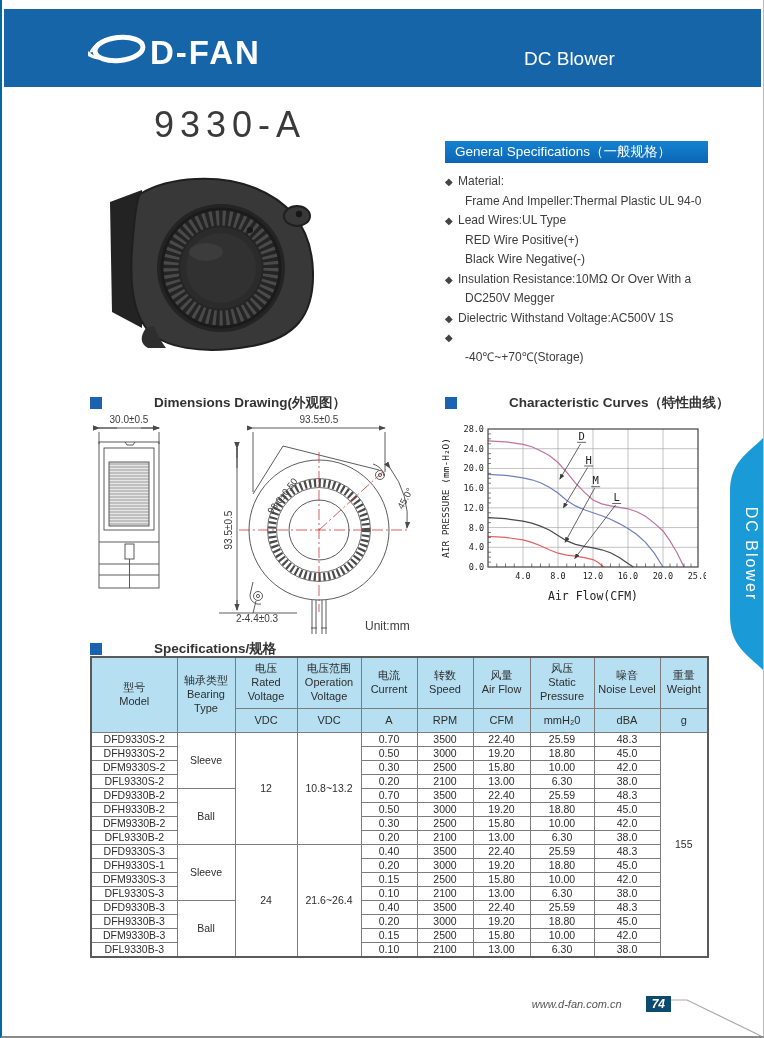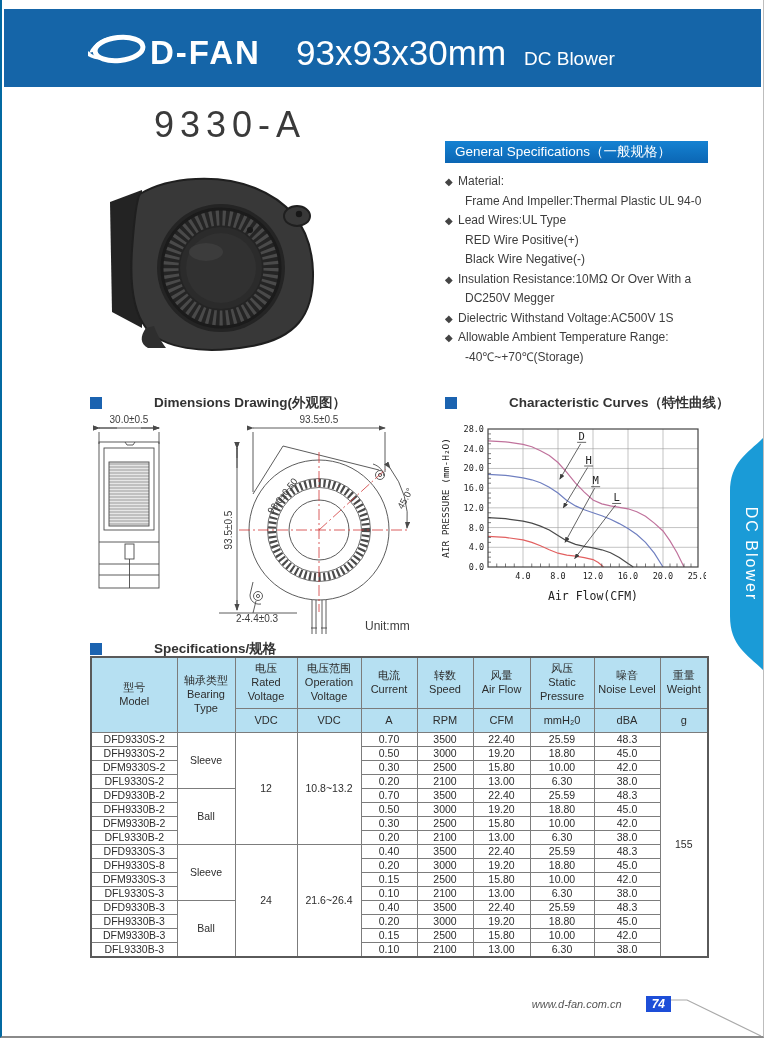--- a/index.html
+++ b/index.html
@@ -34,37 +34,36 @@
              border:2px solid #5a5a5a;table-layout:fixed;}
   table.spec th,table.spec td{border:1px solid #7c7c7c;text-align:center;padding:0 2px;
              font-weight:normal;color:#2d2d2d;overflow:hidden;}
   table.spec th{background:#b6e0f2;font-size:11px;white-space:pre-line;line-height:1.25;}
   tr.h1 th{height:50px;}
   tr.h2 th{height:23px;}
   table.spec td{font-size:10.5px;height:13px;line-height:13px;background:#fff;}
   td.model{text-align:left;padding-left:7px;margin-left:11px;}
   .footer{position:absolute;right:92px;bottom:24px;display:flex;align-items:center;gap:24px;font-style:italic;}
   .site{font-size:11px;color:#555;}
-  .pagenum{background:#1d4ed8;color:#fff;font-size:12px;font-weight:bold;
+  .pagenum{background:#0c4a6e;color:#fff;font-size:12px;font-weight:bold;
            padding:0 6px;height:16px;line-height:16px;}
   .corner-svg{position:absolute;right:0;bottom:0;width:92px;height:44px;}
 </style>
 </head>
 <body>
 
 <div class="page">
 
   <div class="topbar">
     <svg class="logo" viewBox="0 0 60 38">
       <ellipse cx="33" cy="19" rx="24" ry="11.5" fill="none" stroke="#ffffff" stroke-width="5" transform="rotate(-6 33 19)"></ellipse>
       <path d="M3,23 C8,11 22,4 38,6 C26,7 14,13 10,21 Z" fill="#ffffff"></path>
       <path d="M2,21 C8,27 18,30 28,28 C18,31 8,30 2,26 Z" fill="#ffffff"></path>
     </svg>
     <div class="brand">D-FAN</div>
-    <div class="size-title">93x93x30mm</div>
     <div class="category">DC Blower</div>
   </div>
 
   <div class="model-title">9330-A</div>
 
   <svg class="product-svg" viewBox="0 0 252 208">
     <path d="M20,42 L52,30 L52,168 L22,152 Z" fill="#232323"></path>
     <rect x="96" y="20" width="30" height="10" fill="#2a2a2a"></rect>
     <path d="M50,34 C80,16 130,14 165,28 C205,44 222,74 223,112 C224,156 205,178 162,186 C112,195 72,188 56,168 C42,150 40,120 42,90 C44,62 46,40 50,34 Z" fill="#383838" stroke="#1f1f1f" stroke-width="2"></path>
     <ellipse cx="207" cy="56" rx="13" ry="10" fill="#383838" stroke="#1f1f1f" stroke-width="2"></ellipse>
@@ -109,21 +108,20 @@
         <div class="gs-row">
           <span class="gs-bullet"></span>
           <span class="gs-cont">DC250V Megger</span>
         </div>
         <div class="gs-row">
           <span class="gs-bullet">◆</span>
           <span>Dielectric Withstand Voltage:AC500V 1S</span>
         </div>
         <div class="gs-row">
           <span class="gs-bullet">◆</span>
-          <span>Allowable Ambient Temperature Range:</span>
         </div>
         <div class="gs-row">
           <span class="gs-bullet"></span>
           <span class="gs-cont">-40℃~+70℃(Storage)</span>
         </div>
       </div>
   </div>
 
   <svg class="side-tab" viewBox="0 0 46 232">
     <path d="M46,0 C30,16 13,24 13,54 L13,178 C13,208 30,216 46,232 Z" fill="#1a9bd7"></path>
@@ -451,21 +449,21 @@
           <td rowspan="4">Sleeve</td>
           <td rowspan="8">24</td>
           <td rowspan="8">21.6~26.4</td>
           <td>0.40</td>
           <td>3500</td>
           <td>22.40</td>
           <td>25.59</td>
           <td>48.3</td>
         </tr>
         <tr>
-          <td class="model">DFH9330S-8</td>
+          <td class="model">DFH9330S-1</td>
           <td>0.20</td>
           <td>3000</td>
           <td>19.20</td>
           <td>18.80</td>
           <td>45.0</td>
         </tr>
         <tr>
           <td class="model">DFM9330S-3</td>
           <td>0.15</td>
           <td>2500</td>

